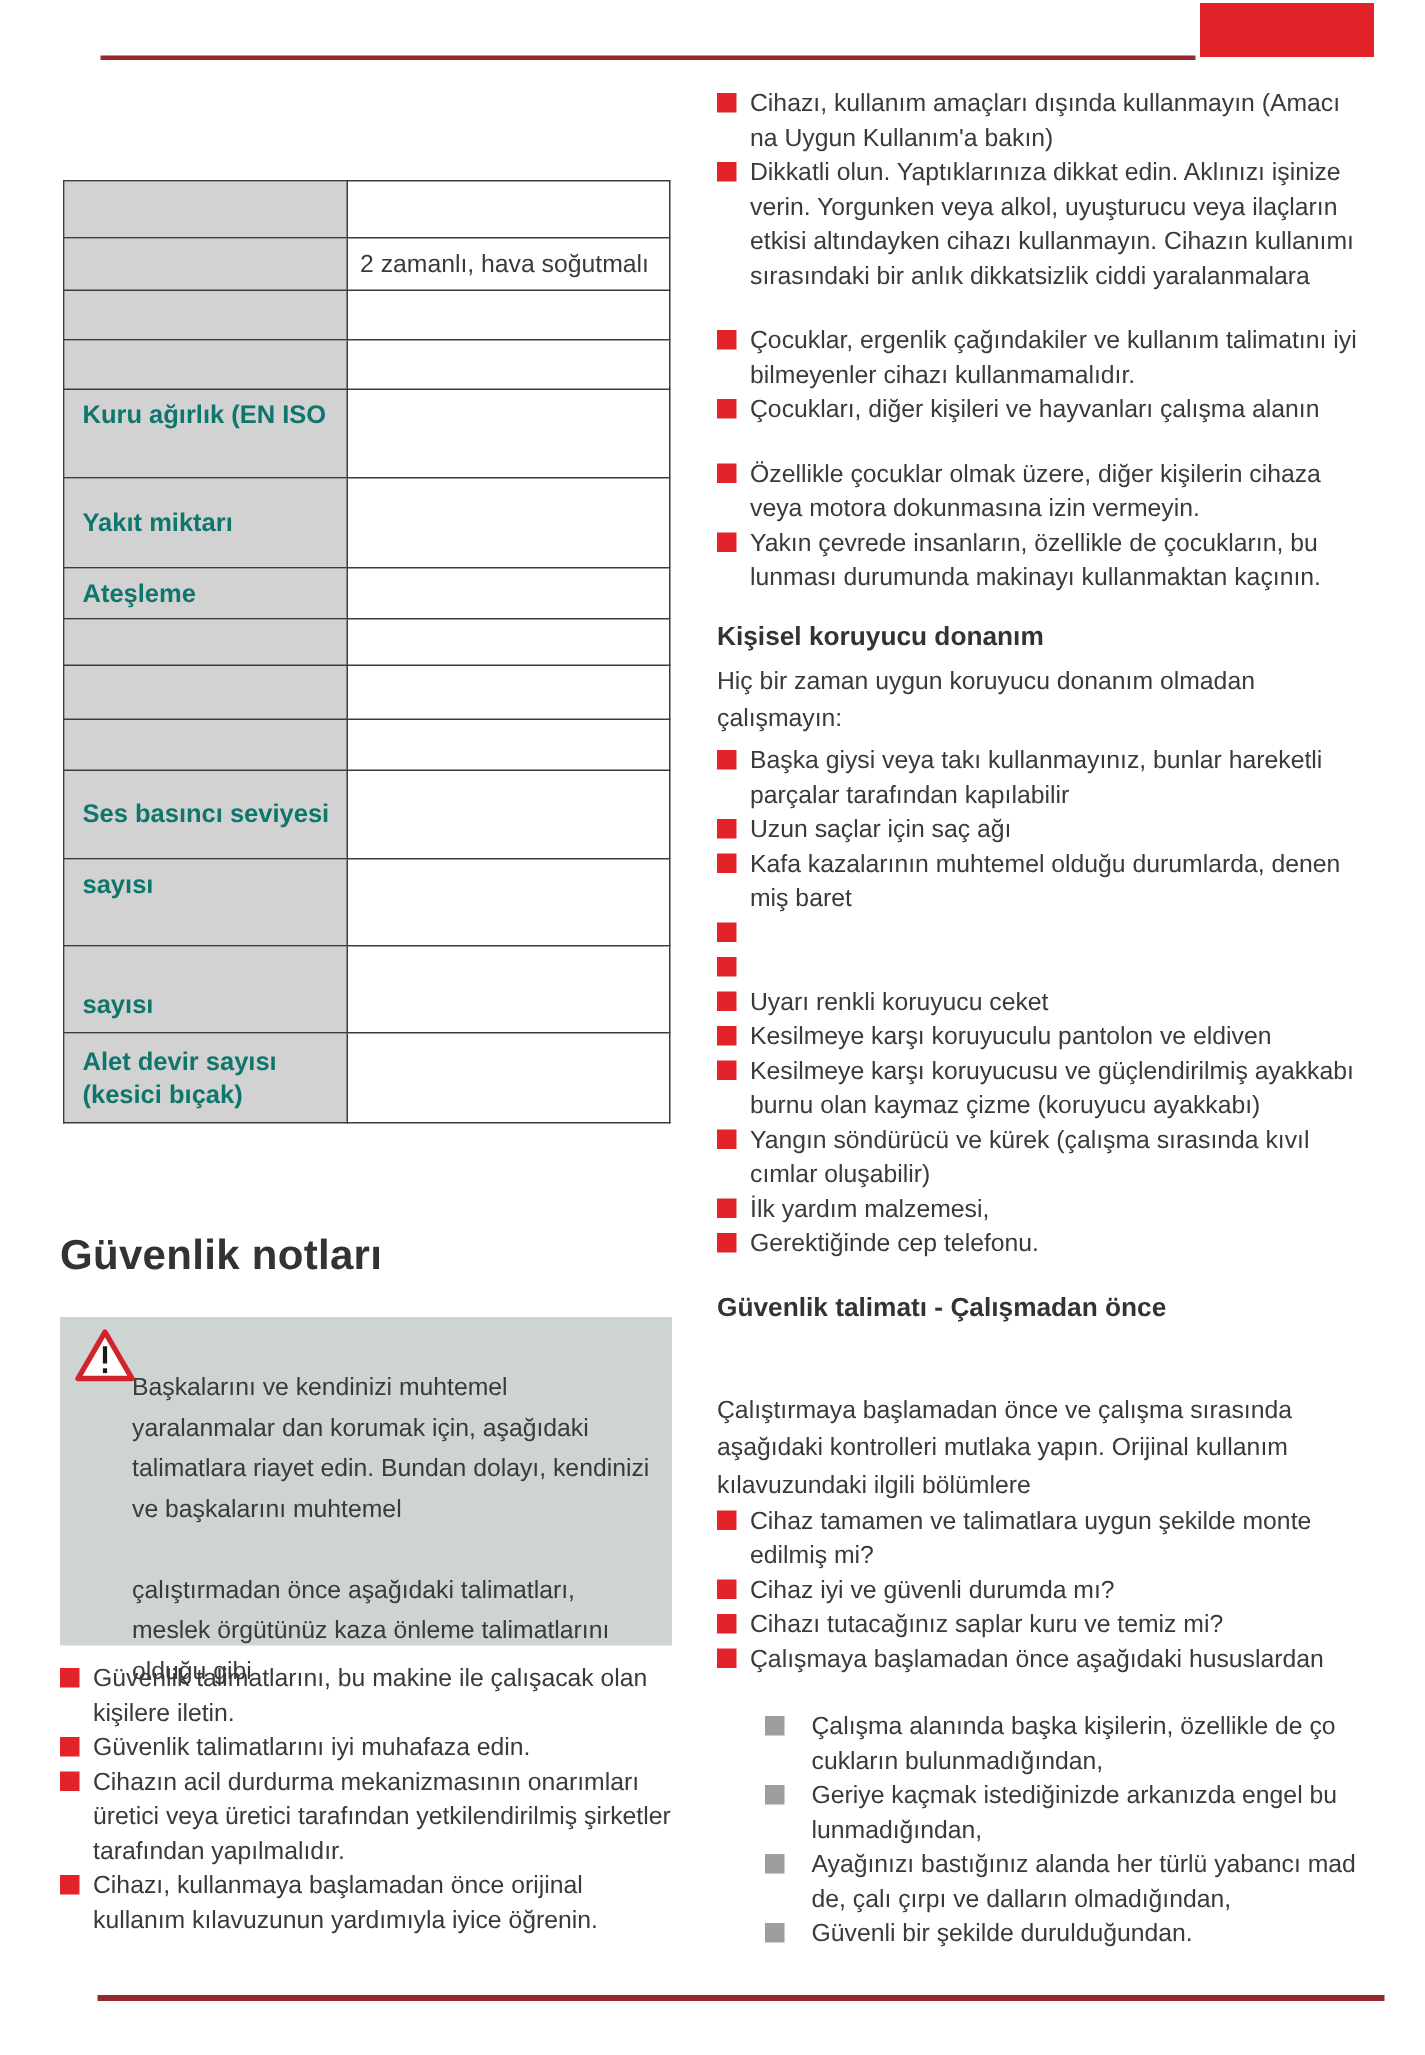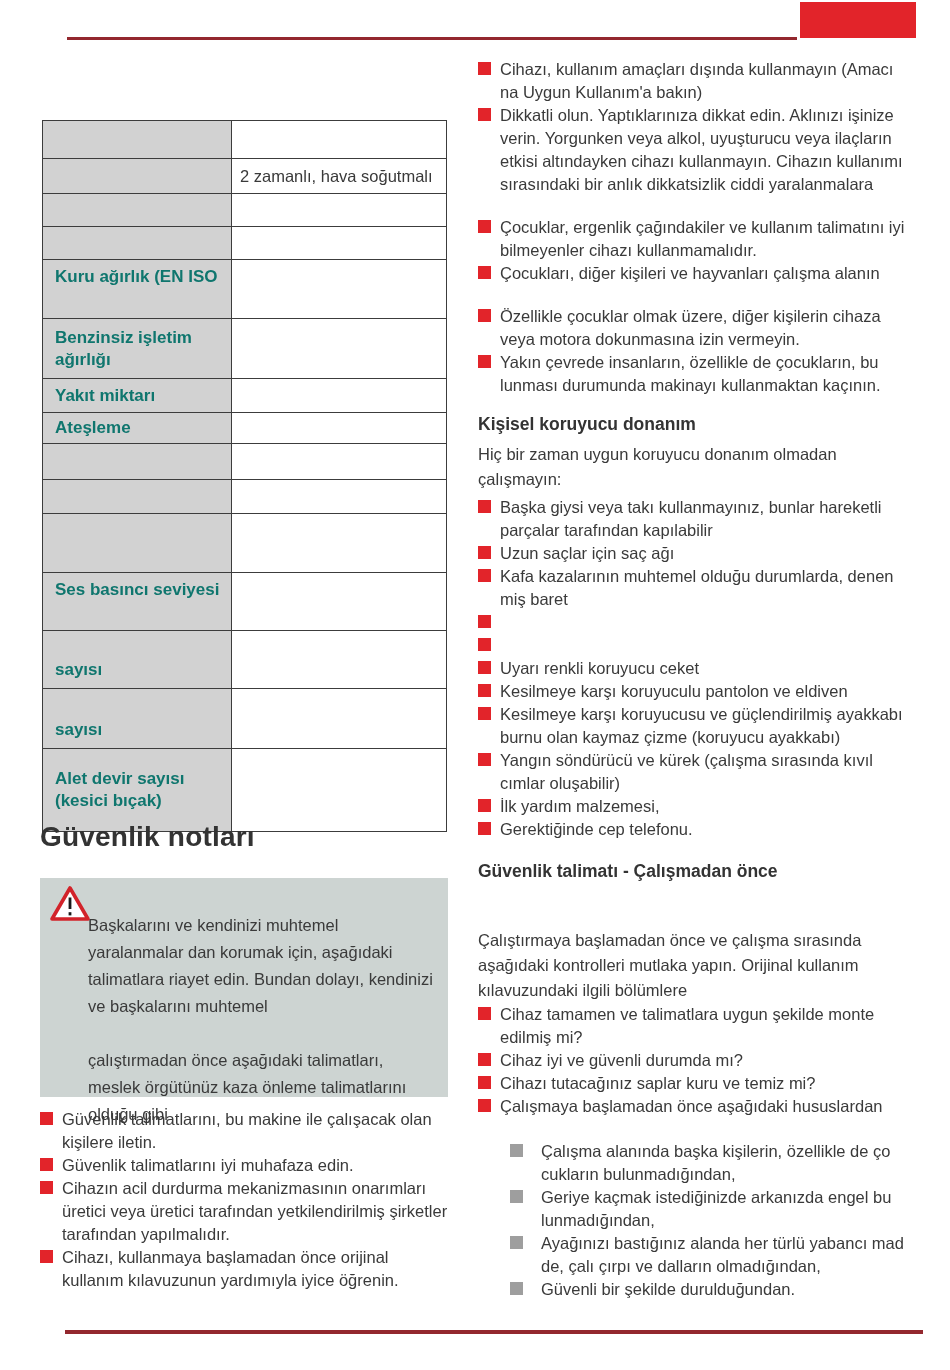--- a/index.html
+++ b/index.html
@@ -104,24 +104,20 @@
         </tr>
         <tr>
           <td class="lab"></td>
           <td class="val"></td>
         </tr>
         <tr>
           <td class="lab">Kuru ağırlık (EN ISO</td>
           <td class="val"></td>
         </tr>
         <tr>
-          <td class="lab">Benzinsiz işletim ağırlığı</td>
-          <td class="val"></td>
-        </tr>
-        <tr>
           <td class="lab">Yakıt miktarı</td>
           <td class="val"></td>
         </tr>
         <tr>
           <td class="lab">Ateşleme</td>
           <td class="val"></td>
         </tr>
         <tr>
           <td class="lab"></td>
           <td class="val"></td>

